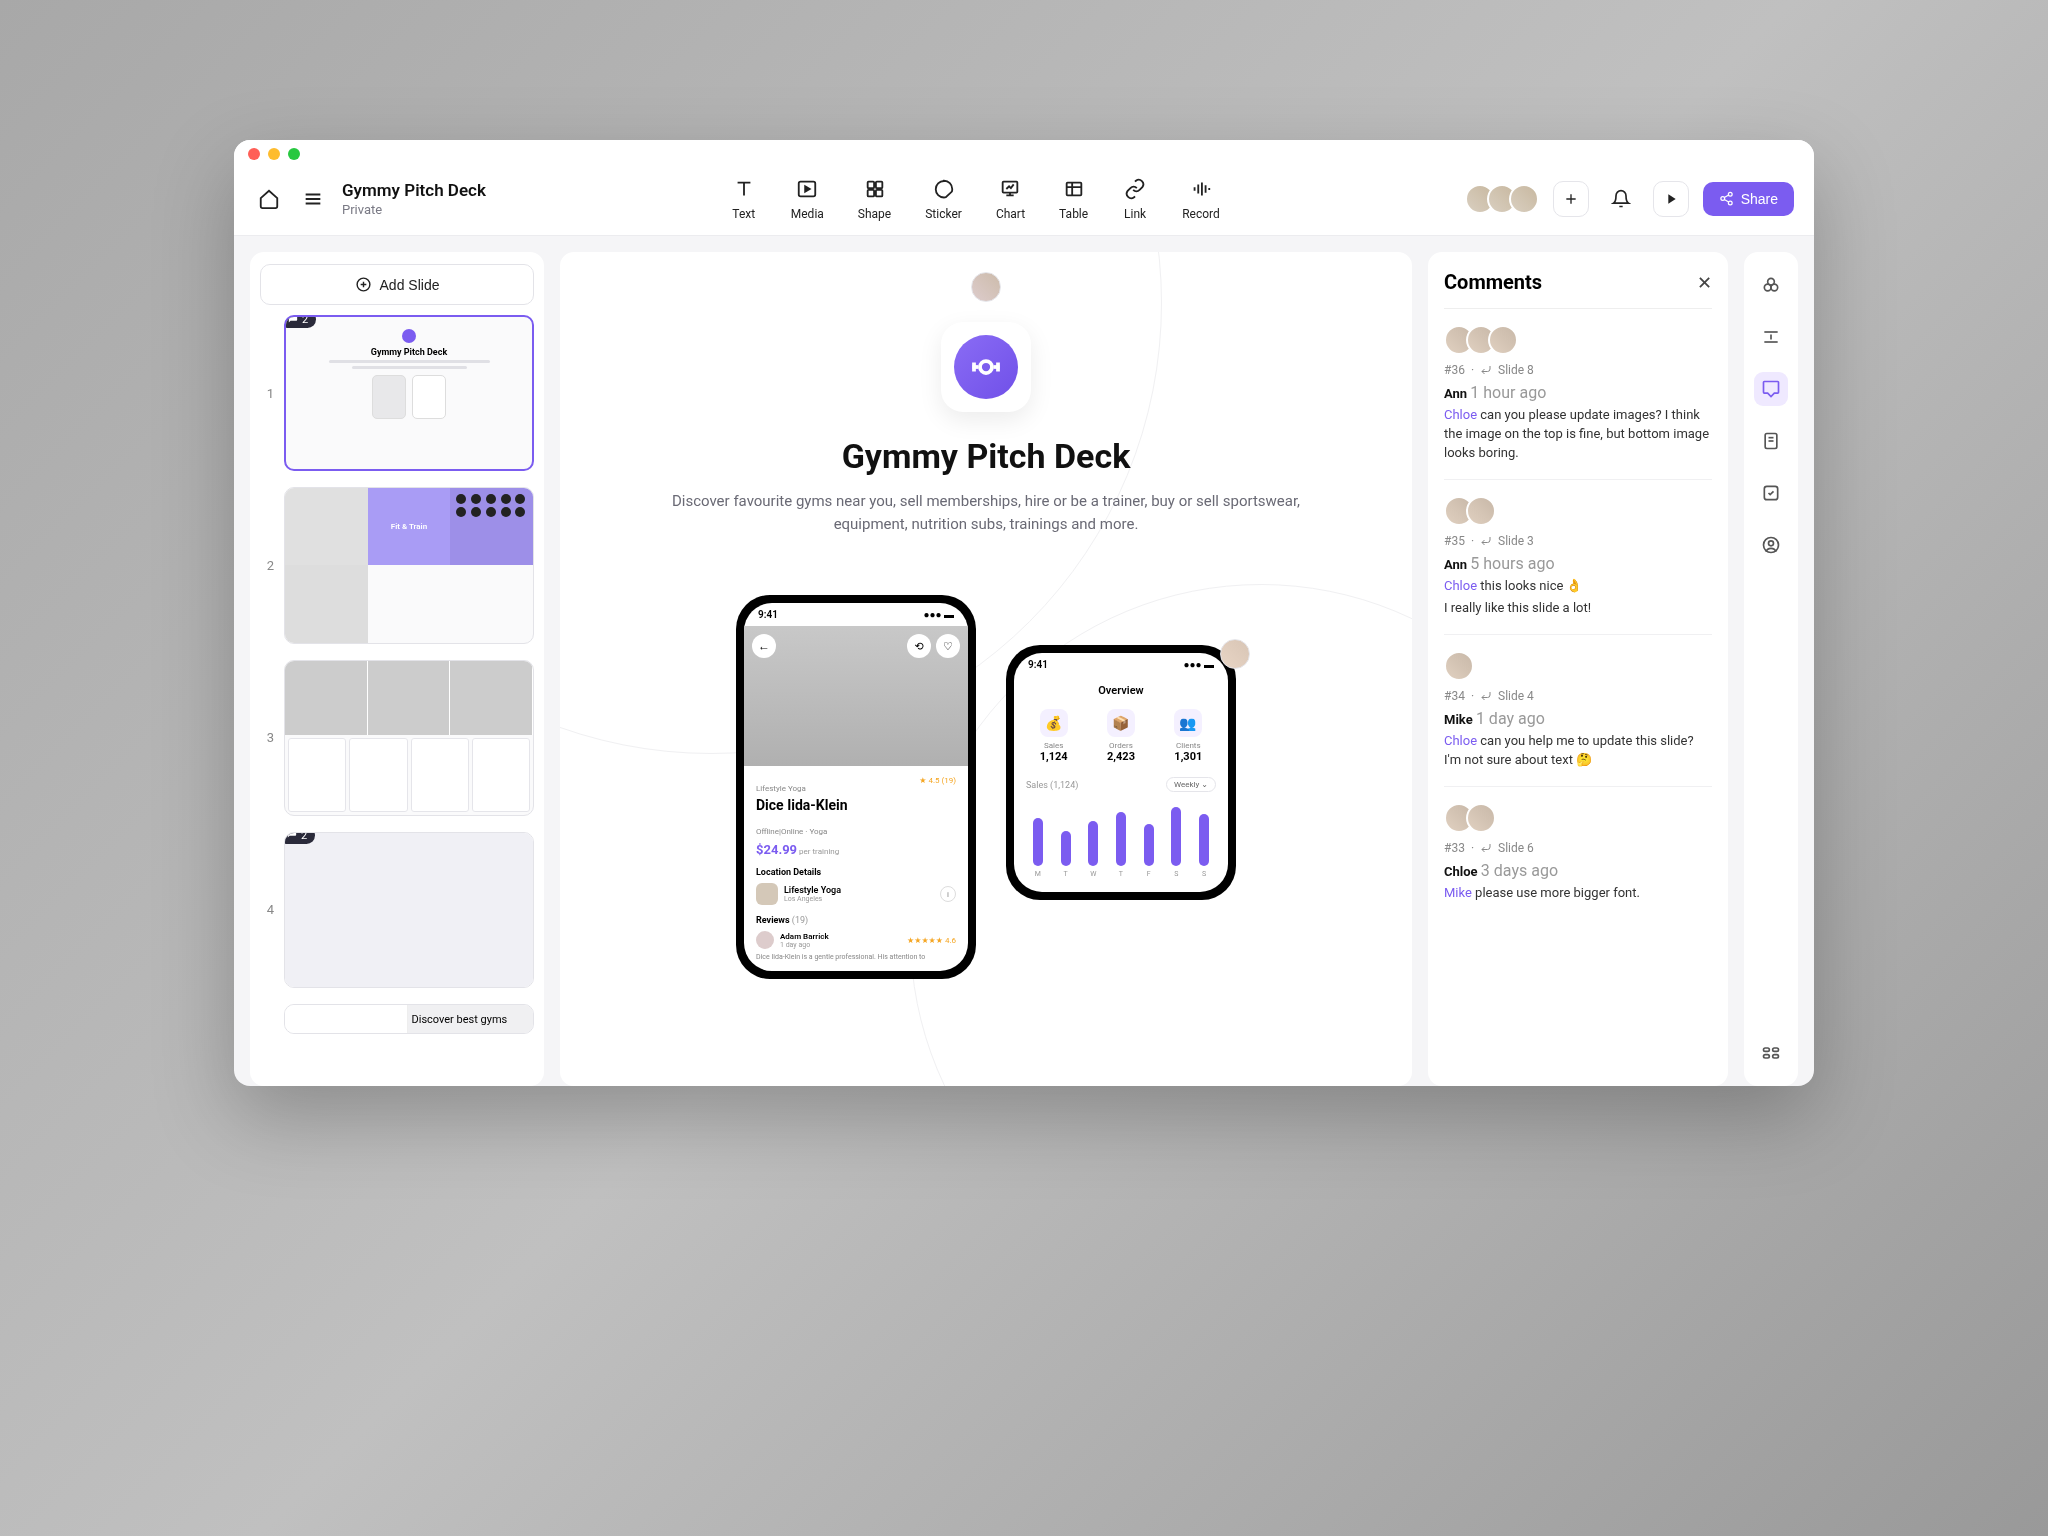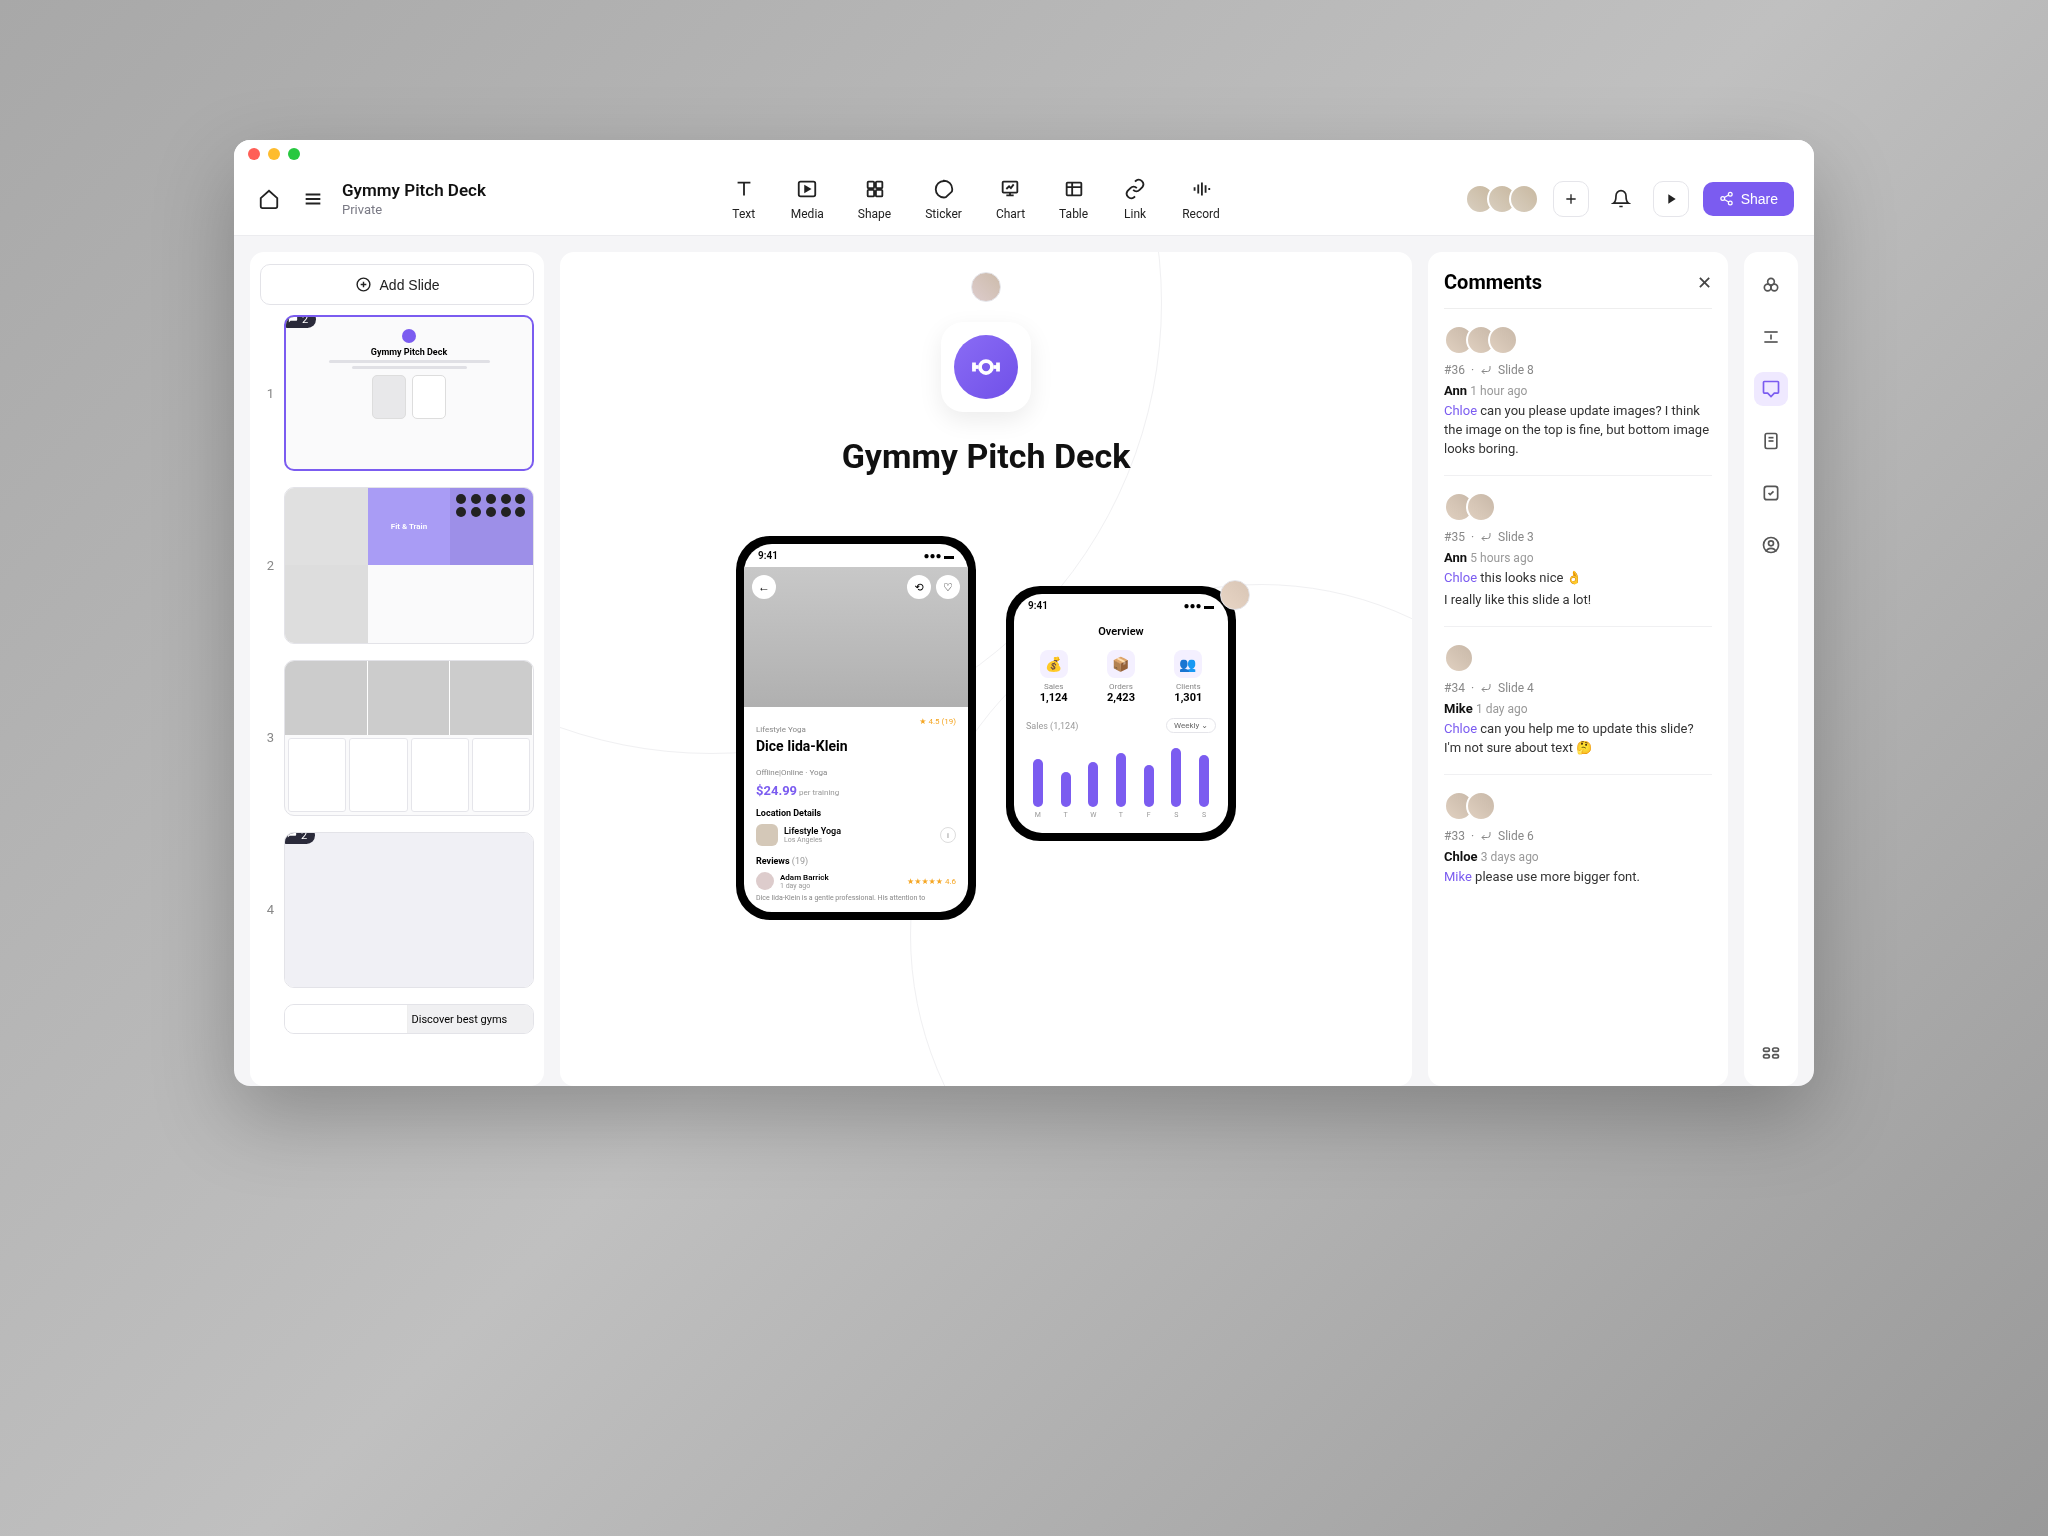--- a/index.html
+++ b/index.html
@@ -245,21 +245,21 @@
 .comments-title { font-size:20px;font-weight:700; }
 .close-x { font-size:18px;cursor:pointer;color:#444; }
 .comment { padding:16px 0; border-bottom:1px solid #f0f0f2; }
 .comment:last-child { border-bottom:none; }
 .c-avatars { display:flex; }
 .c-av { width:30px;height:30px;border-radius:50%;border:2px solid #fff;margin-left:-8px;background:linear-gradient(45deg,#e0d0c0,#c8b8a8); }
 .c-av:first-child { margin-left:0; }
 .c-meta { font-size:12px;color:#888;margin-top:8px;display:flex;align-items:center;gap:6px; }
 .c-author { font-size:13px; margin-top:6px; }
 .c-author b { color:#111; }
-.c-author span { color:#999;font-size:12px; }
+.c-author span { color:#999;font-size:16px; }
 .c-body { font-size:13px; color:#333; margin-top:4px; line-height:1.45; }
 .mention { color:#7b5cf0; }
 
 .rightrail {
   width: 54px;
   background:#fff;
   border-radius:14px;
   display:flex;
   flex-direction:column;
   align-items:center;
@@ -523,20 +523,21 @@
           <svg width="36" height="36" viewBox="0 0 24 24" fill="none" stroke="#fff" stroke-width="2.5">
             <circle cx="12" cy="12" r="4"></circle>
               <line x1="3" y1="12" x2="7" y2="12"></line>
               <line x1="17" y1="12" x2="21" y2="12"></line>
               <line x1="4" y1="9" x2="4" y2="15"></line>
               <line x1="20" y1="9" x2="20" y2="15"></line>
           </svg>
         </div>
       </div>
       <div class="canvas-title">Gymmy Pitch Deck</div>
+      <div class="canvas-desc">Discover favourite gyms near you, sell memberships, hire or be a trainer,  buy or sell sportswear, equipment, nutrition subs, trainings and more.</div>
 
       <div class="phones">
         <div class="phone">
           <div class="phone-screen">
             <div class="ph-status">
                 <span>9:41</span>
                 <span>●●● ▬</span>
               </div>
             <div class="ph-hero">
               <div class="ph-back">←</div>

